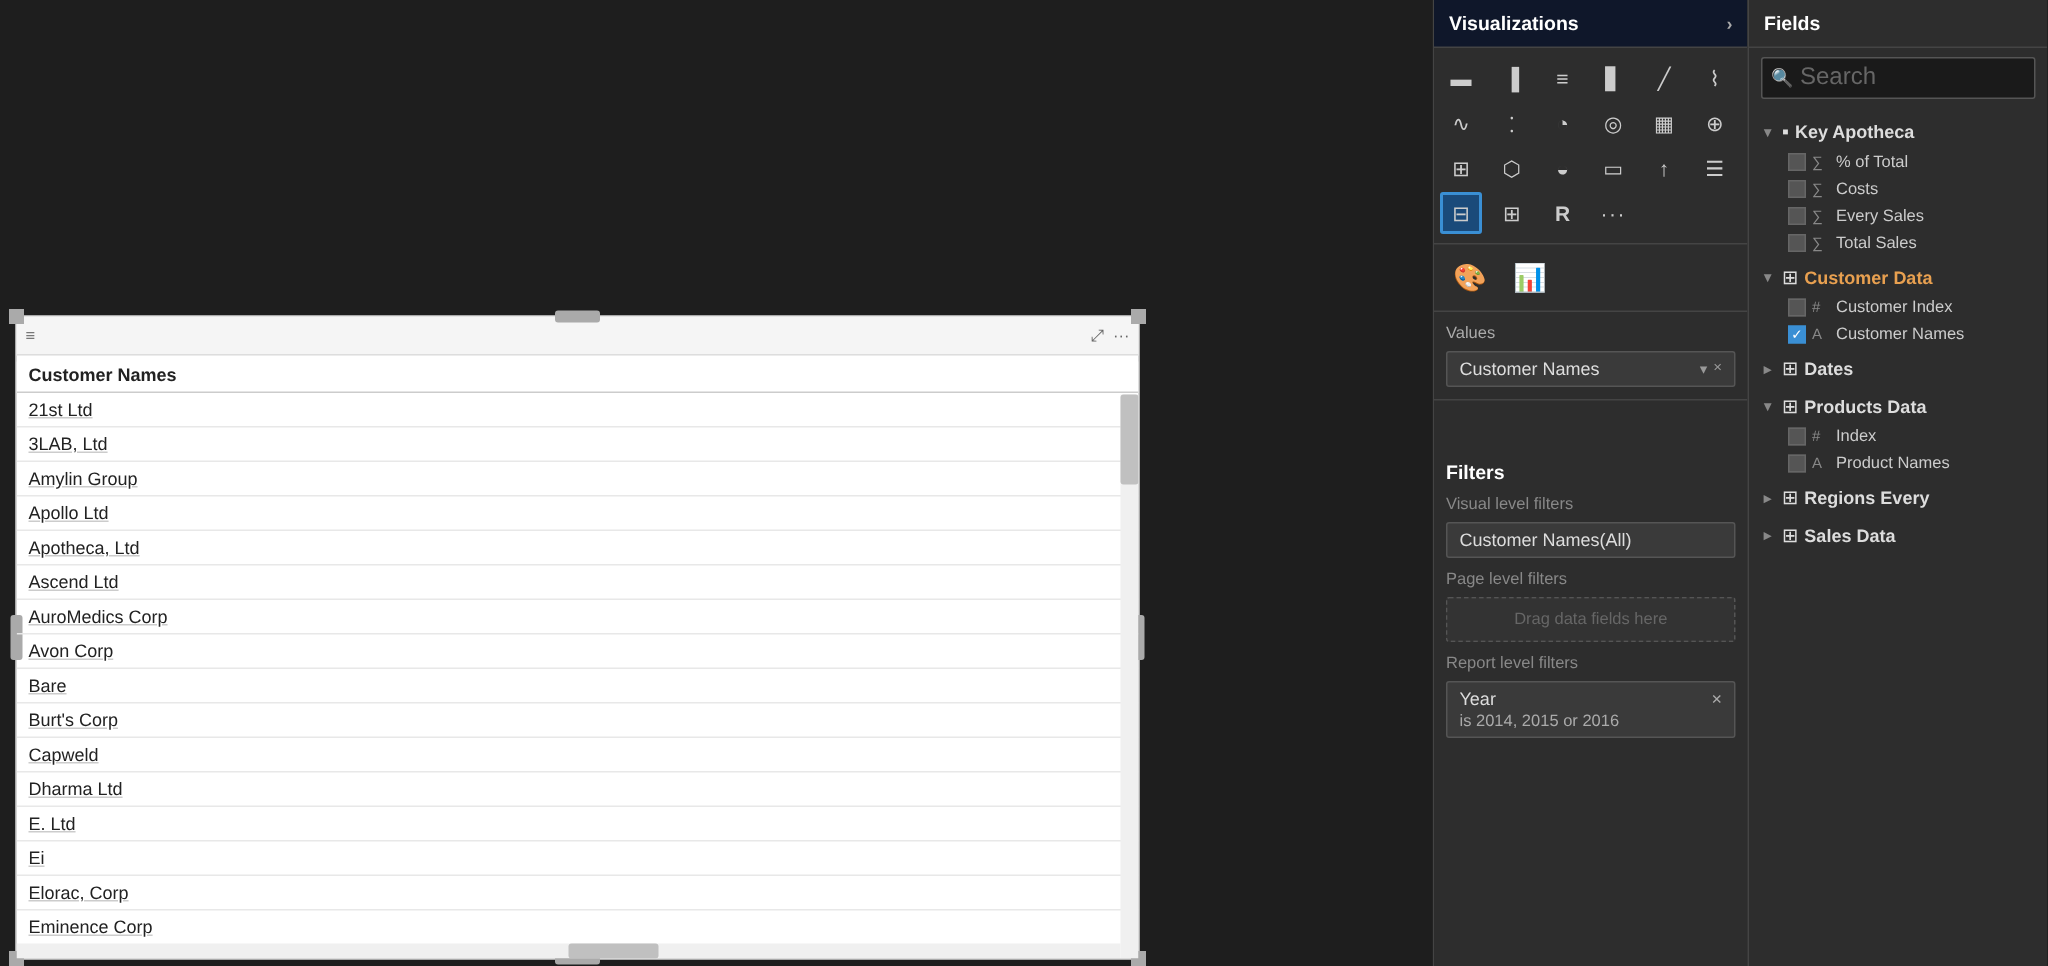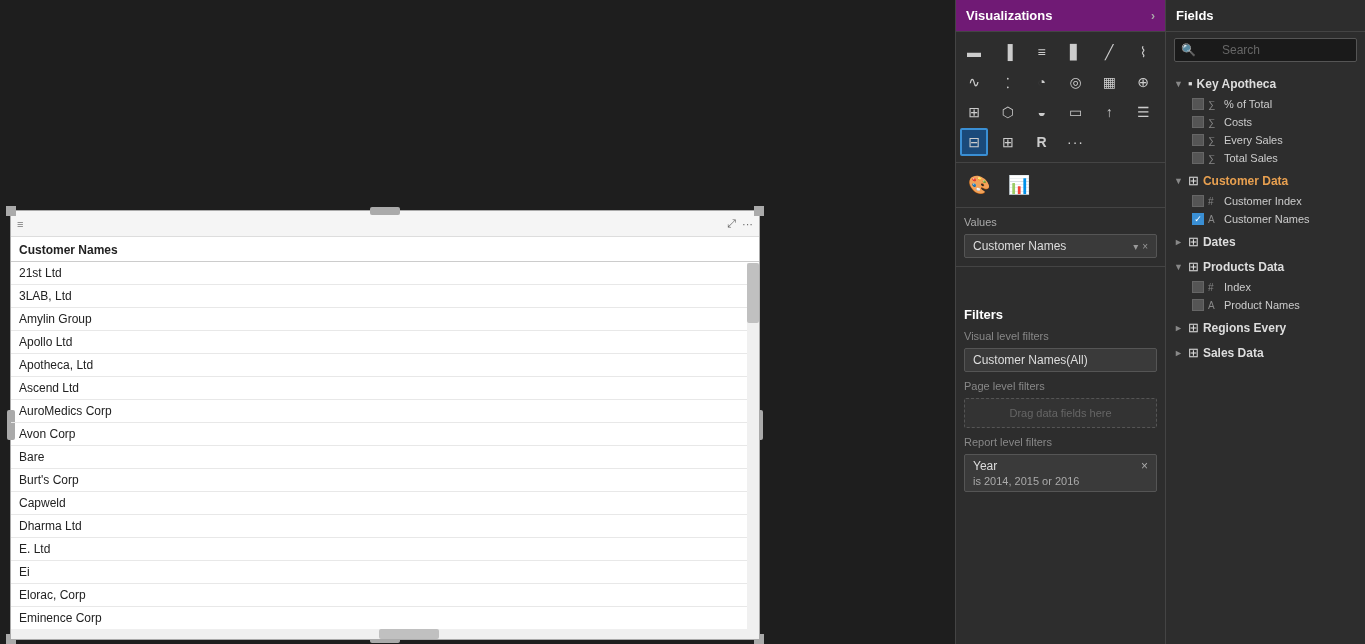--- a/index.html
+++ b/index.html
@@ -69,20 +69,21 @@
       border-bottom: 1px solid #ccc;
       background: #fff;
     }
 
     .table-list {
       padding: 0;
       margin: 0;
       list-style: none;
       overflow-y: hidden;
       height: calc(100% - 28px);
+      text-decoration: underline;
     }
 
     .table-list li {
       padding: 2px 8px;
       font-size: 12px;
       color: #222;
       border-bottom: 1px solid #e8e8e8;
       line-height: 18px;
     }
 
@@ -232,21 +233,21 @@
       display: flex;
       flex-direction: column;
       overflow: hidden;
     }
 
     .panel-header {
       display: flex;
       align-items: center;
       justify-content: space-between;
       padding: 8px 10px;
-      background: #701a75;
+      background: #0f172a;
       border-bottom: 1px solid #444;
       font-size: 13px;
       font-weight: 600;
       color: #fff;
     }
 
     .panel-header-arrow {
       font-size: 12px;
       color: #aaa;
       cursor: pointer;
@@ -431,23 +432,22 @@
       border-radius: 2px;
       padding: 4px 6px;
       gap: 4px;
     }
 
     .fields-search input {
       background: transparent;
       border: none;
       outline: none;
       color: #ccc;
-      font-size: 12px;
+      font-size: 16px;
       width: 100%;
-      margin-left: 22px;
     }
 
     .fields-search input::placeholder {
       color: #666;
     }
 
     .fields-tree {
       flex: 1;
       overflow-y: auto;
       padding: 4px 0;

